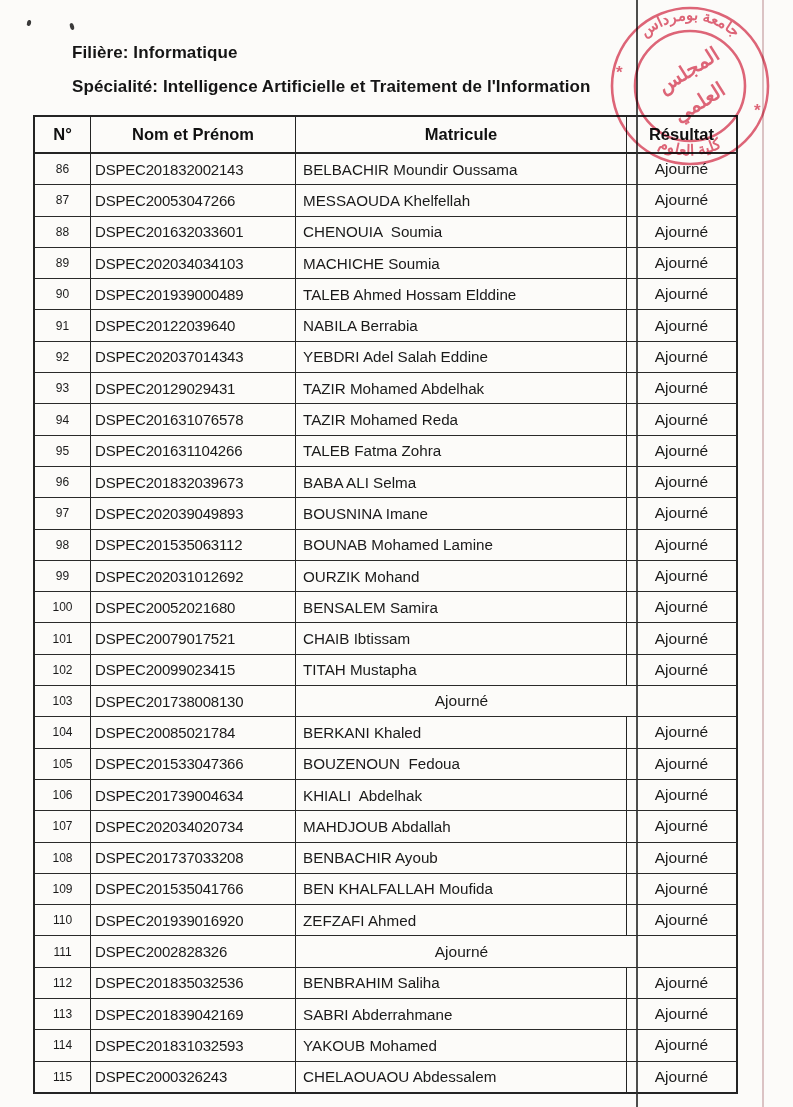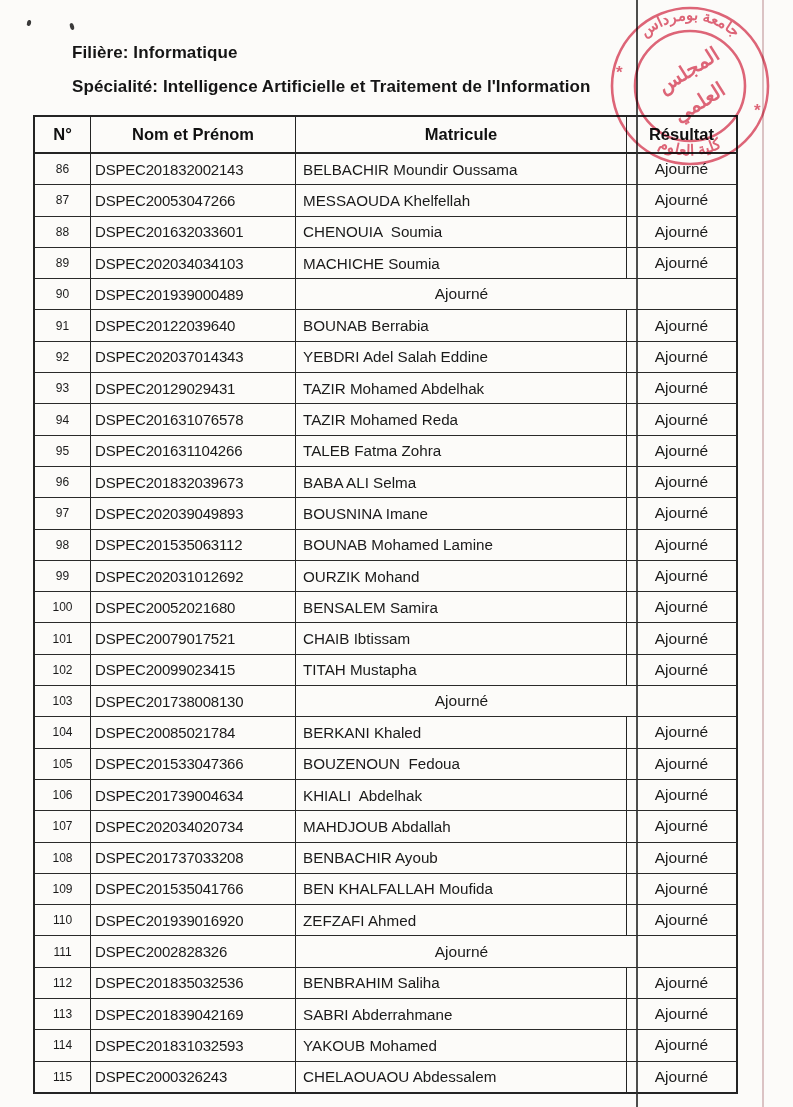--- a/index.html
+++ b/index.html
@@ -121,27 +121,28 @@
   <div class="tr">
     <div class="td col-no">89</div>
     <div class="td col-mat">DSPEC202034034103</div>
     <div class="td col-nom">MACHICHE Soumia</div>
     <div class="td col-res">Ajourné</div>
   </div>
 
   <div class="tr">
     <div class="td col-no">90</div>
     <div class="td col-mat">DSPEC201939000489</div>
+    <div class="td col-nom">TALEB Ahmed Hossam Elddine</div>
     <div class="td col-res">Ajourné</div>
   </div>
 
   <div class="tr">
     <div class="td col-no">91</div>
     <div class="td col-mat">DSPEC20122039640</div>
-    <div class="td col-nom">BOUNAB Berrabia</div>
+    <div class="td col-nom">NABILA Berrabia</div>
     <div class="td col-res">Ajourné</div>
   </div>
 
   <div class="tr">
     <div class="td col-no">92</div>
     <div class="td col-mat">DSPEC202037014343</div>
     <div class="td col-nom">YEBDRI Adel Salah Eddine</div>
     <div class="td col-res">Ajourné</div>
   </div>
 

